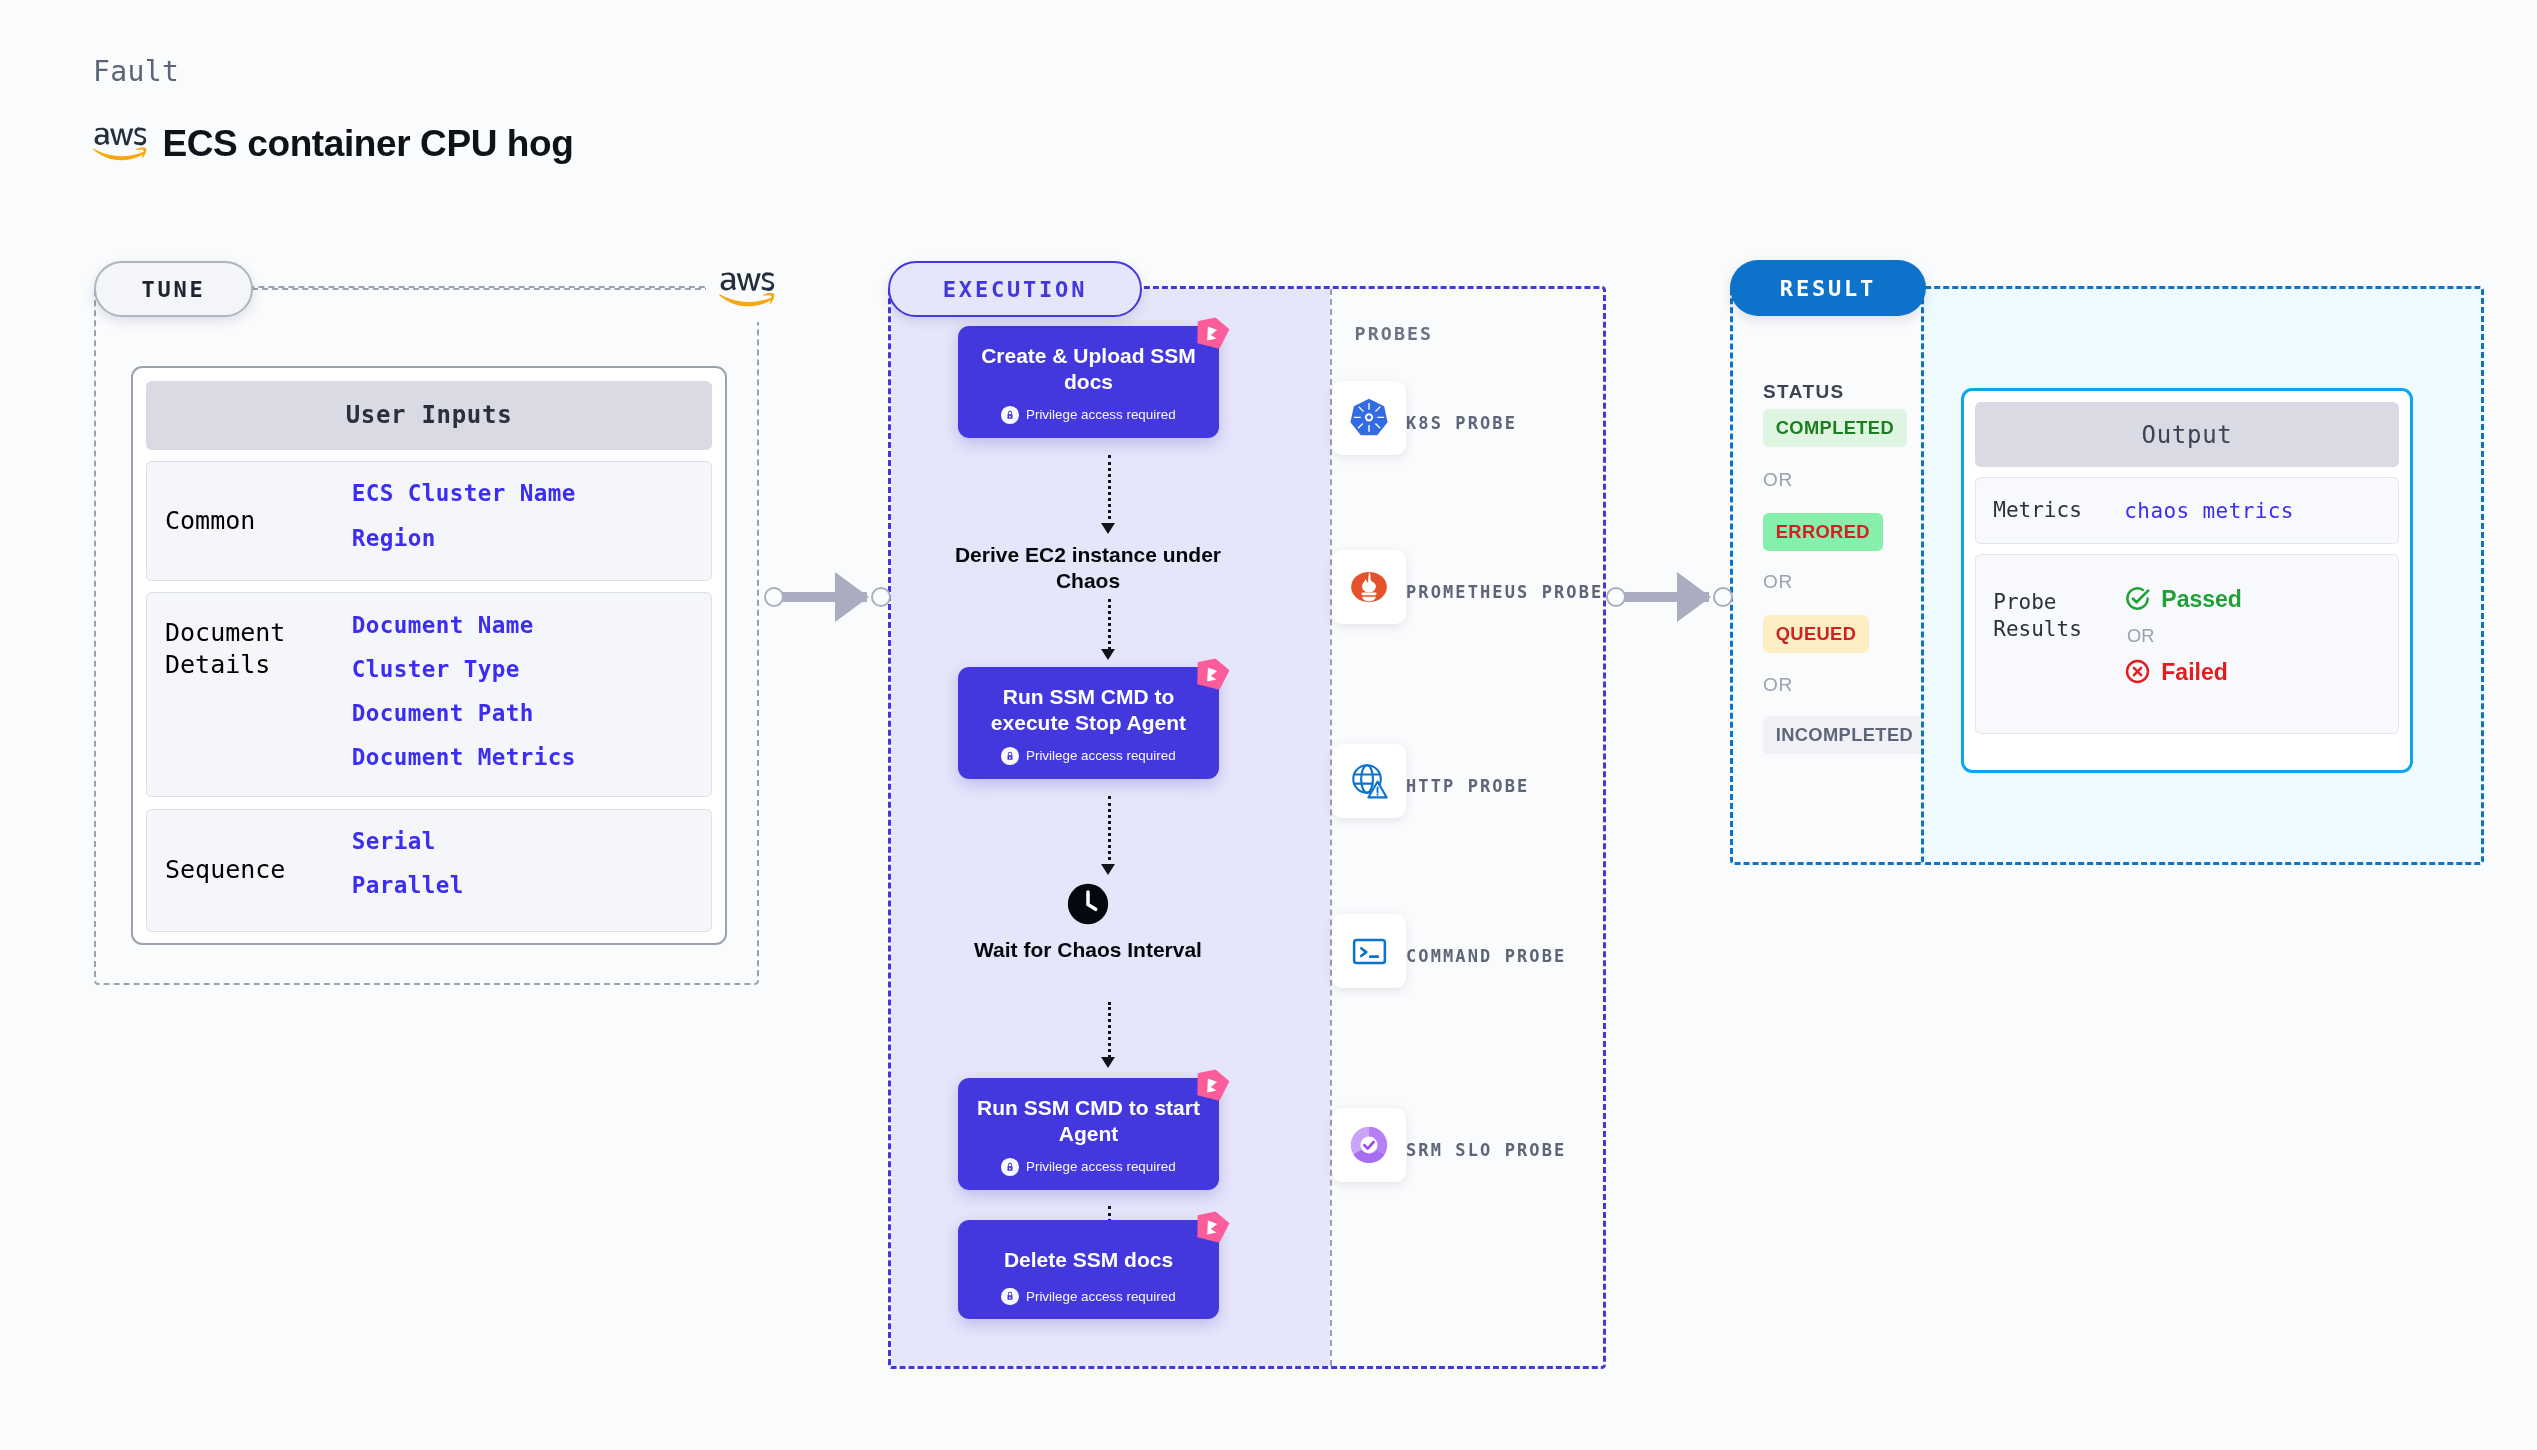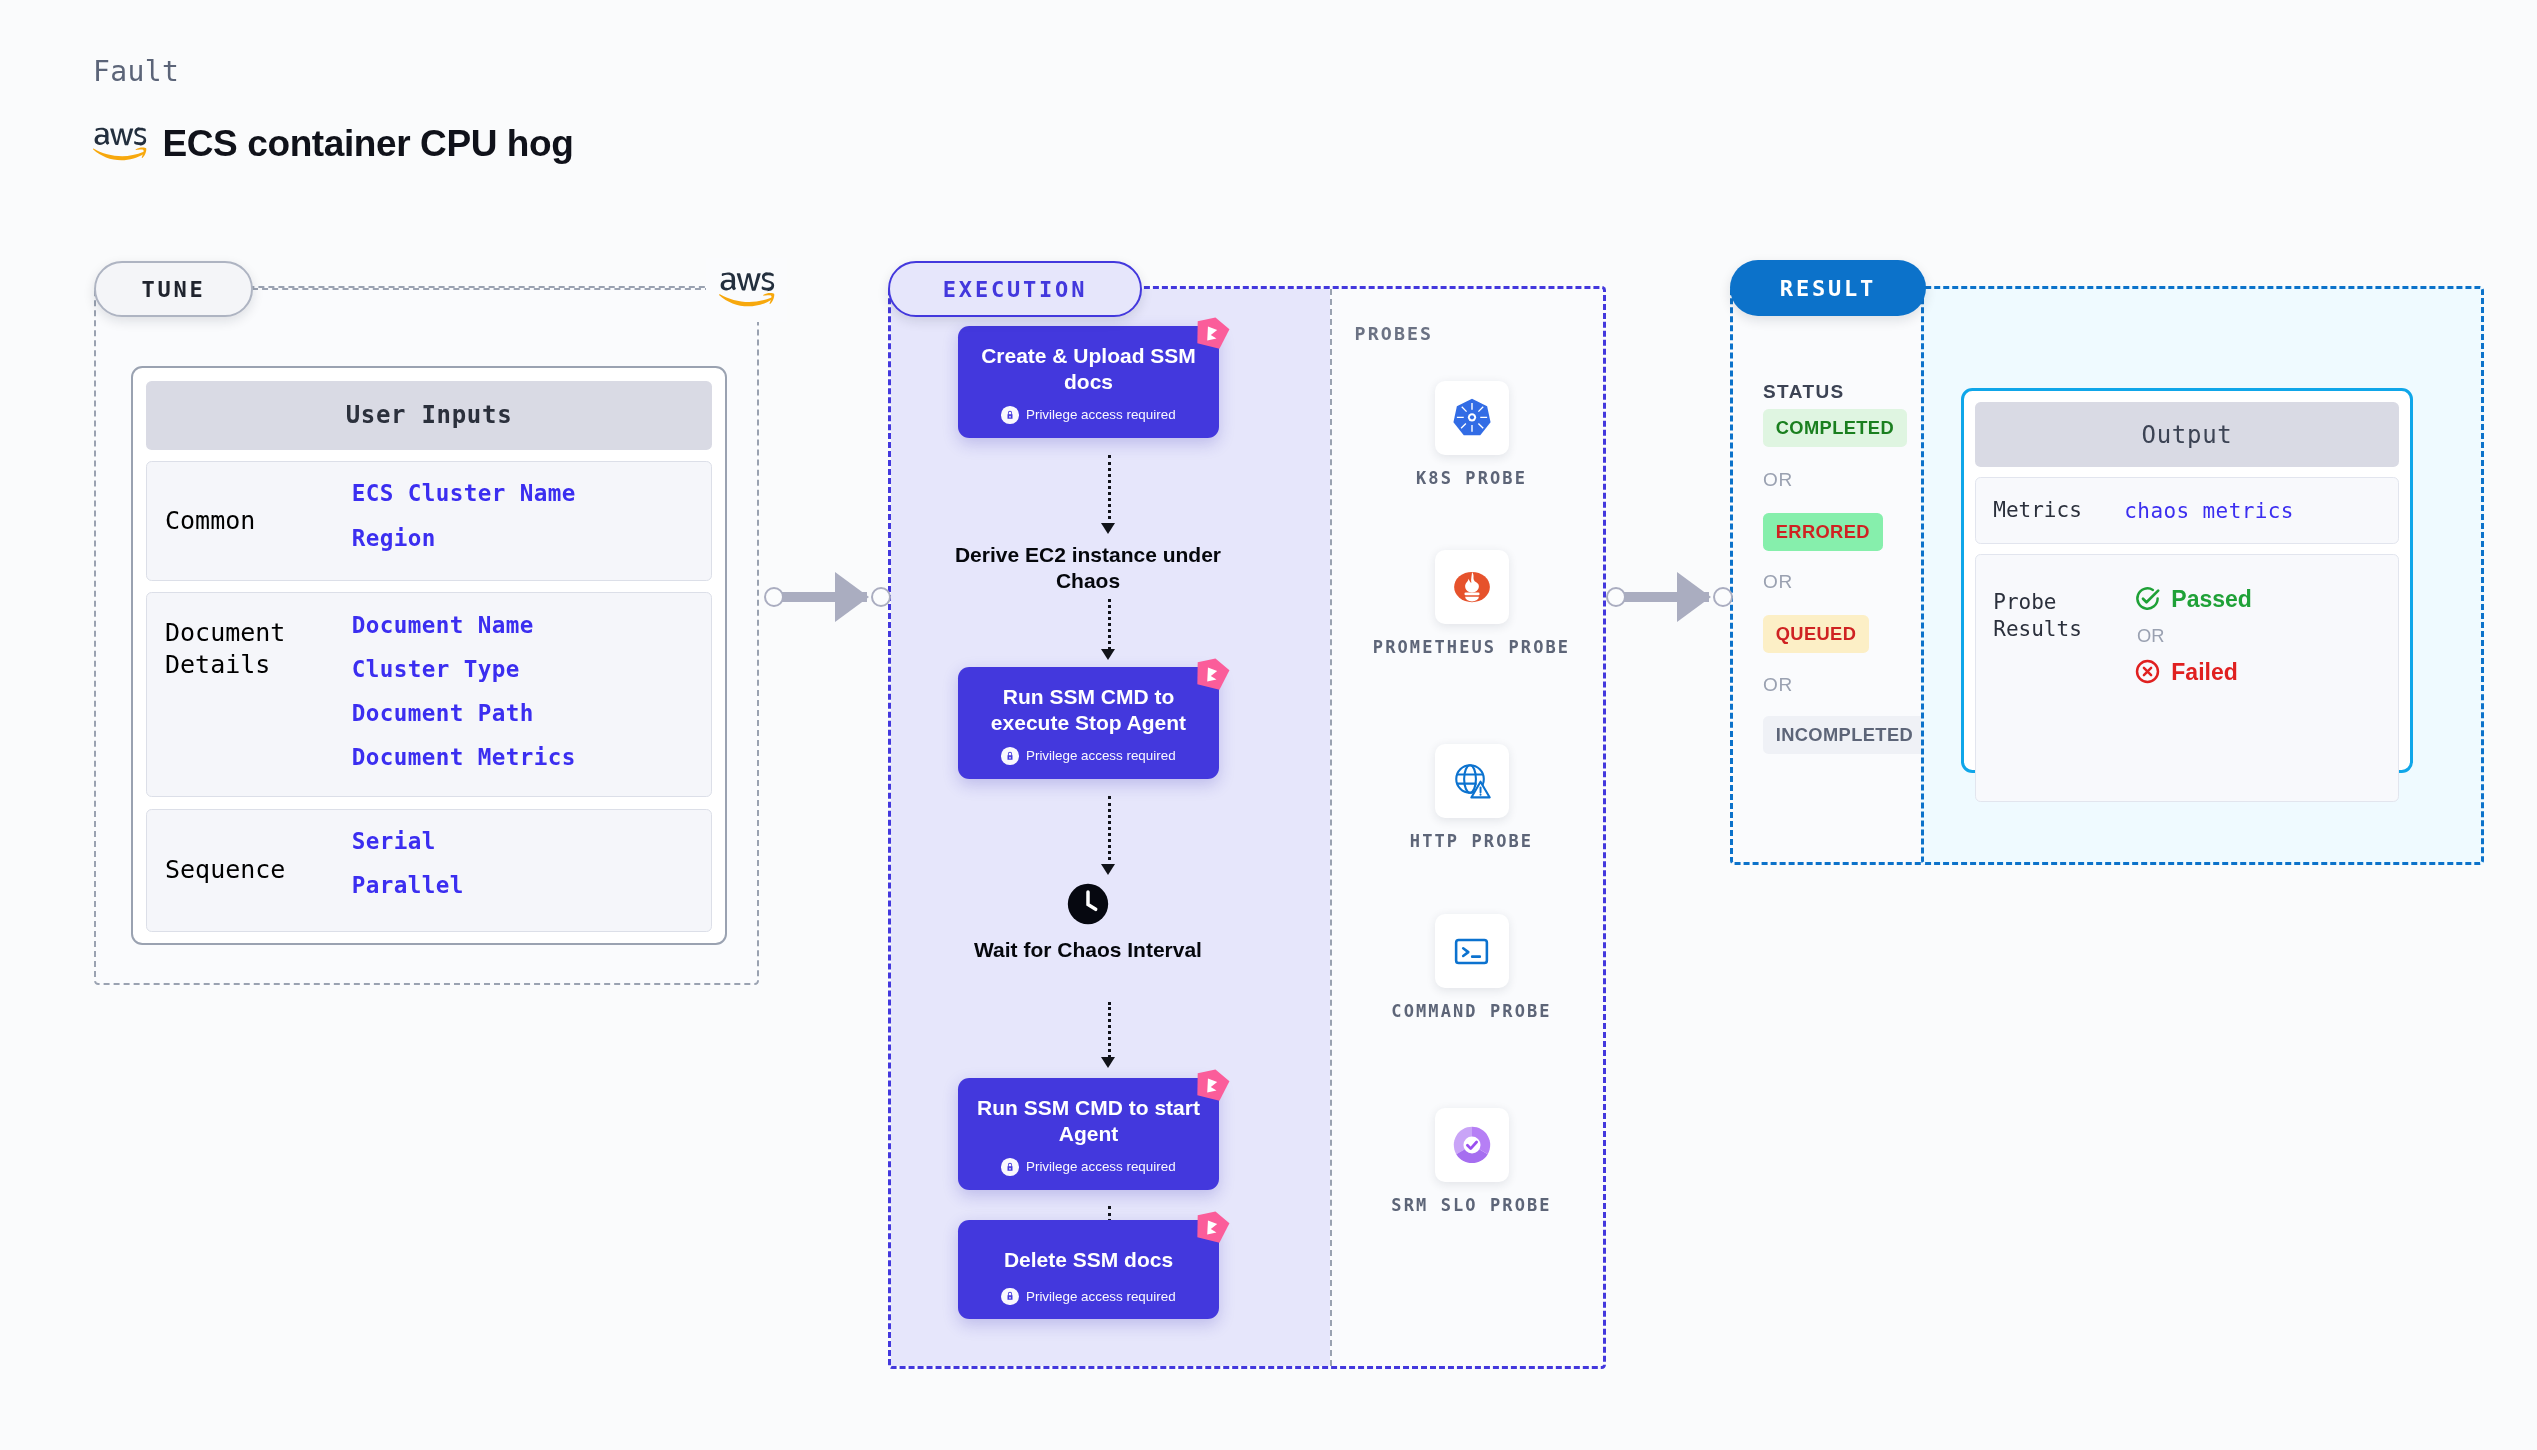--- a/index.html
+++ b/index.html
@@ -157,21 +157,21 @@
     border-left: 2.1px dashed #9aa2b1;
     background: transparent;
   }
   .probes-title {
     position: absolute; left: 22.6px; top: 34px;
     font-family: "DejaVu Sans Mono", monospace;
     font-size: 18.3px; color: #6b7284; letter-spacing: 2.1px; font-weight: 700;
   }
   .probe-item {
     position: absolute; left: 0; width: 279px;
-    display: flex; flex-direction: column; align-items: center;
+    display: flex; flex-direction: row; align-items: center;
   }
   .probe-tile {
     width: 74px; height: 74px; border-radius: 10px;
     background: #ffffff; box-shadow: 0 2.8px 10px rgba(30,35,60,.10);
     display: flex; align-items: center; justify-content: center;
   }
   .probe-name {
     margin-top: 11.3px; text-align: center;
     font-family: "DejaVu Sans Mono", monospace;
     font-size: 17px; color: #5d6578; letter-spacing: 2.1px;
@@ -549,21 +549,21 @@
 
   <div class="result-output">
     <div class="out-card">
       <div class="out-head">Output</div>
 
       <div class="out-row" style="height:67px;align-items:center;">
         <div class="out-k">Metrics</div>
         <div class="out-v">chaos metrics</div>
       </div>
 
-      <div class="out-row" style="height:248px;gap:10px;">
+      <div class="out-row" style="height:180px;">
         <div class="out-k" style="padding-top:18.3px;">
           <div>Probe</div>
           <div>Results</div>
         </div>
         <div style="padding-top:14px;">
           <div class="verdict">
             <span>
               <svg width="27" height="27" viewBox="0 0 24 24">
                 <path d="M21 12a9 9 0 1 1-4.2-7.6" fill="none" stroke="#1fa137" stroke-width="2.2" stroke-linecap="round"></path>
                 <path d="M8 12.2l3.1 3.1L21.5 5" fill="none" stroke="#1fa137" stroke-width="2.4" stroke-linecap="round" stroke-linejoin="round"></path>

